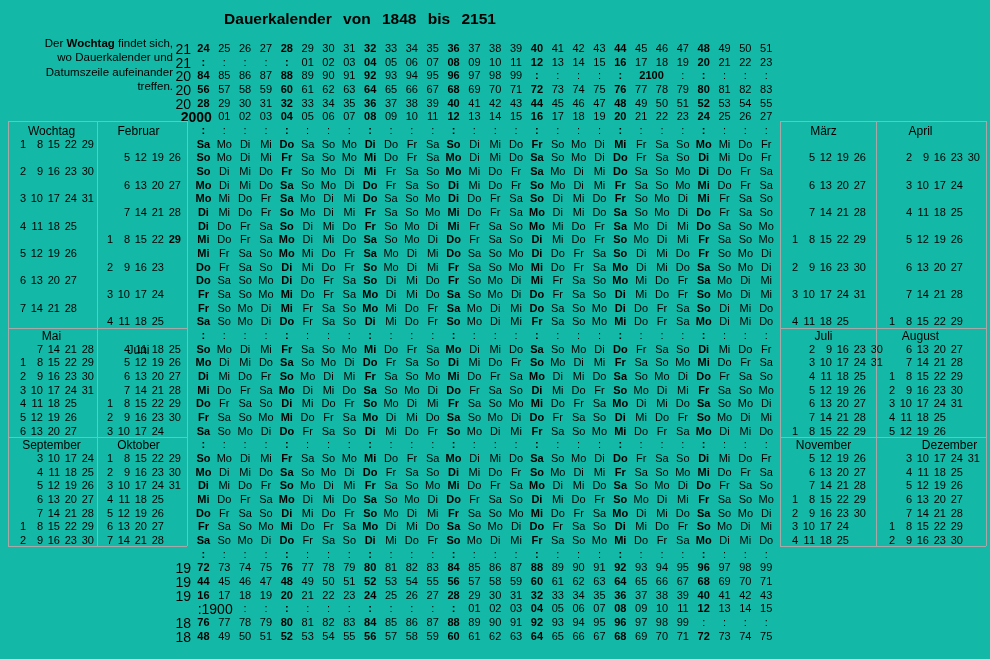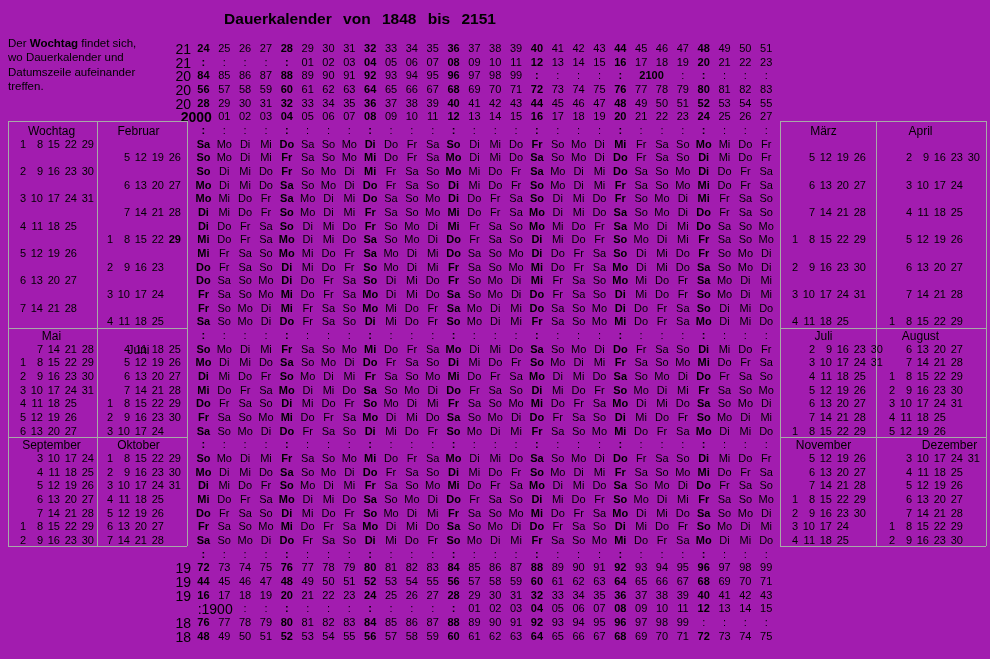--- a/index.html
+++ b/index.html
@@ -1,20 +1,20 @@
 <!DOCTYPE html>
 <html><head>
 <meta charset="utf-8">
 <style>
   html,body{margin:0;padding:0;background:#fff;}
-  #page{position:relative;width:990px;height:659px;background:#a21caf;overflow:hidden;
+  #page{position:relative;width:990px;height:659px;background:#14b8a6;overflow:hidden;
         font-family:"Liberation Sans",sans-serif;color:#000;}
   #title{position:absolute;left:150px;top:10px;width:420px;text-align:center;
          font-size:15.5px;font-weight:bold;word-spacing:7px;}
-  #note{position:absolute;left:8px;top:36px;width:165px;font-size:11.5px;line-height:14.3px;}
+  #note{position:absolute;left:8px;top:36px;width:165px;font-size:11.5px;line-height:14.3px;text-align:right;}
   #copyright{position:absolute;left:795px;top:568px;width:170px;text-align:center;
              font-size:14px;font-weight:bold;}
   .grow{position:absolute;height:13.67px;line-height:13.67px;white-space:nowrap;}
   .cell{display:inline-block;width:20.857px;text-align:center;font-size:11px;vertical-align:top;}
   .cell.w2{width:41.714px;}
   .b{font-weight:bold;}
   .prefix{position:absolute;text-align:right;font-size:14px;line-height:14px;height:13.67px;}
   .mrow{position:absolute;height:13.67px;line-height:13.67px;white-space:nowrap;}
   .mcell{display:inline-block;width:17px;text-align:right;font-size:11px;vertical-align:top;}
   .mheader{position:absolute;text-align:center;font-size:12px;line-height:13px;width:85px;}

